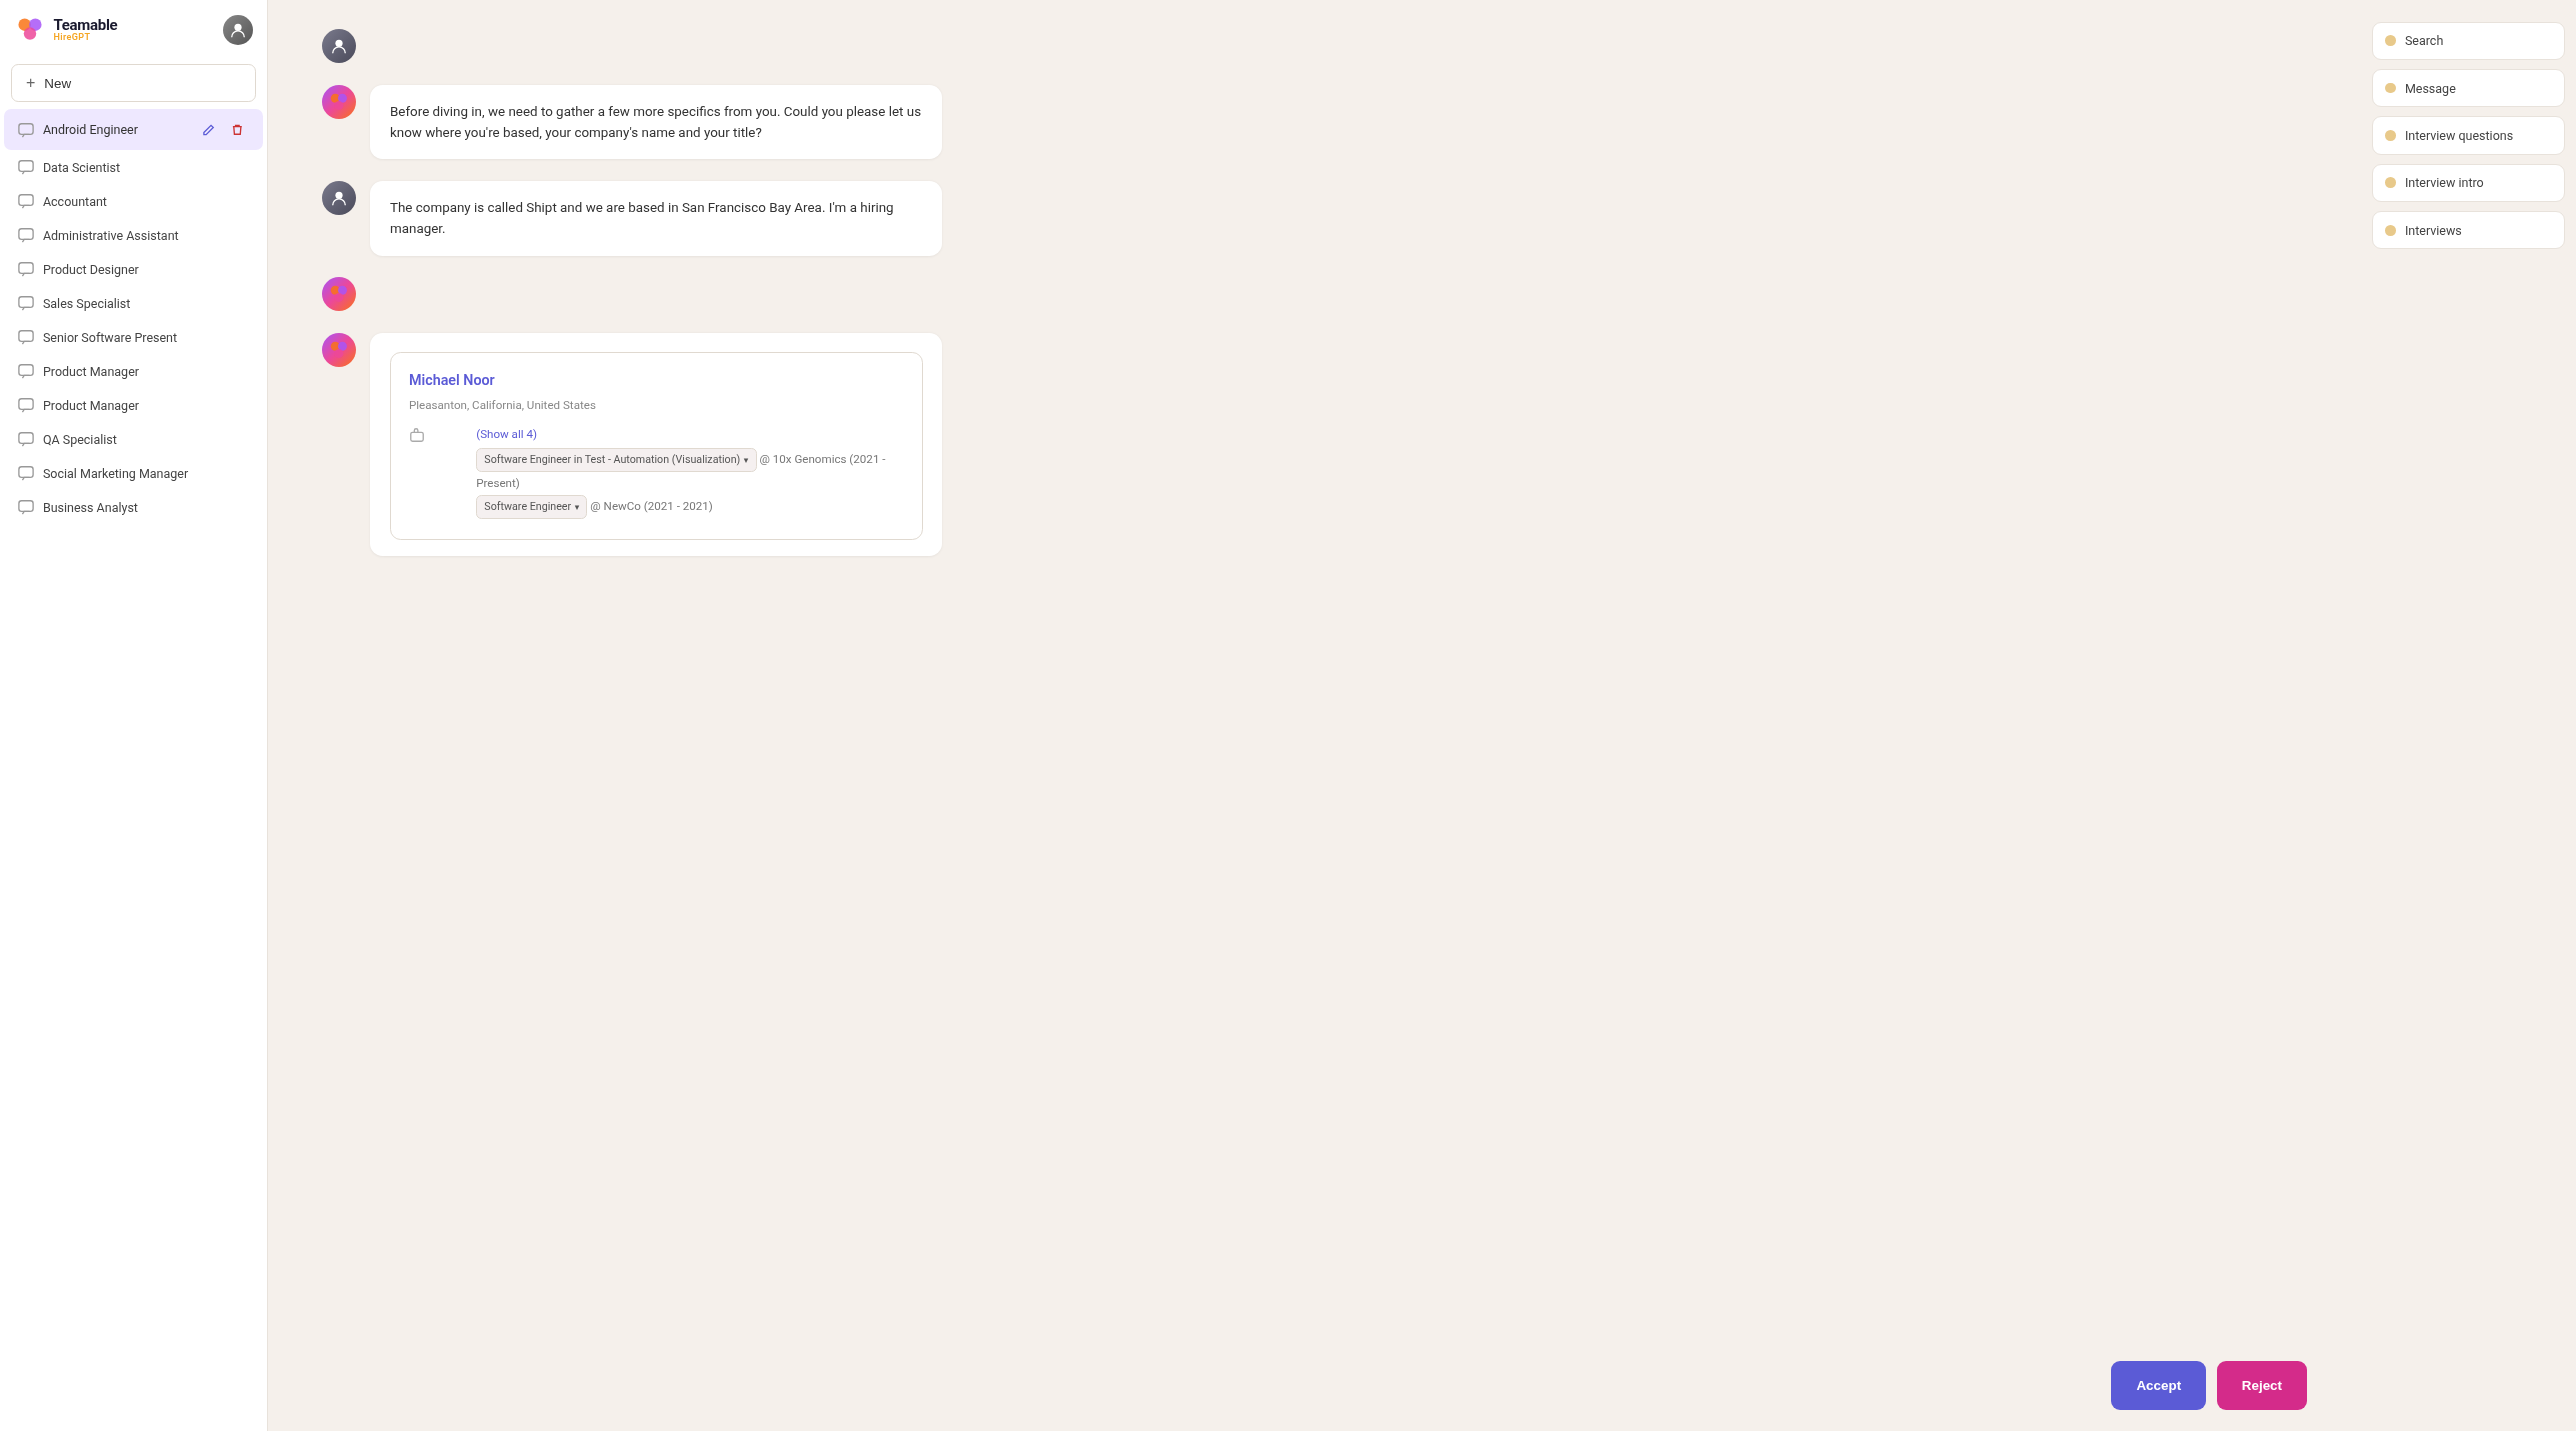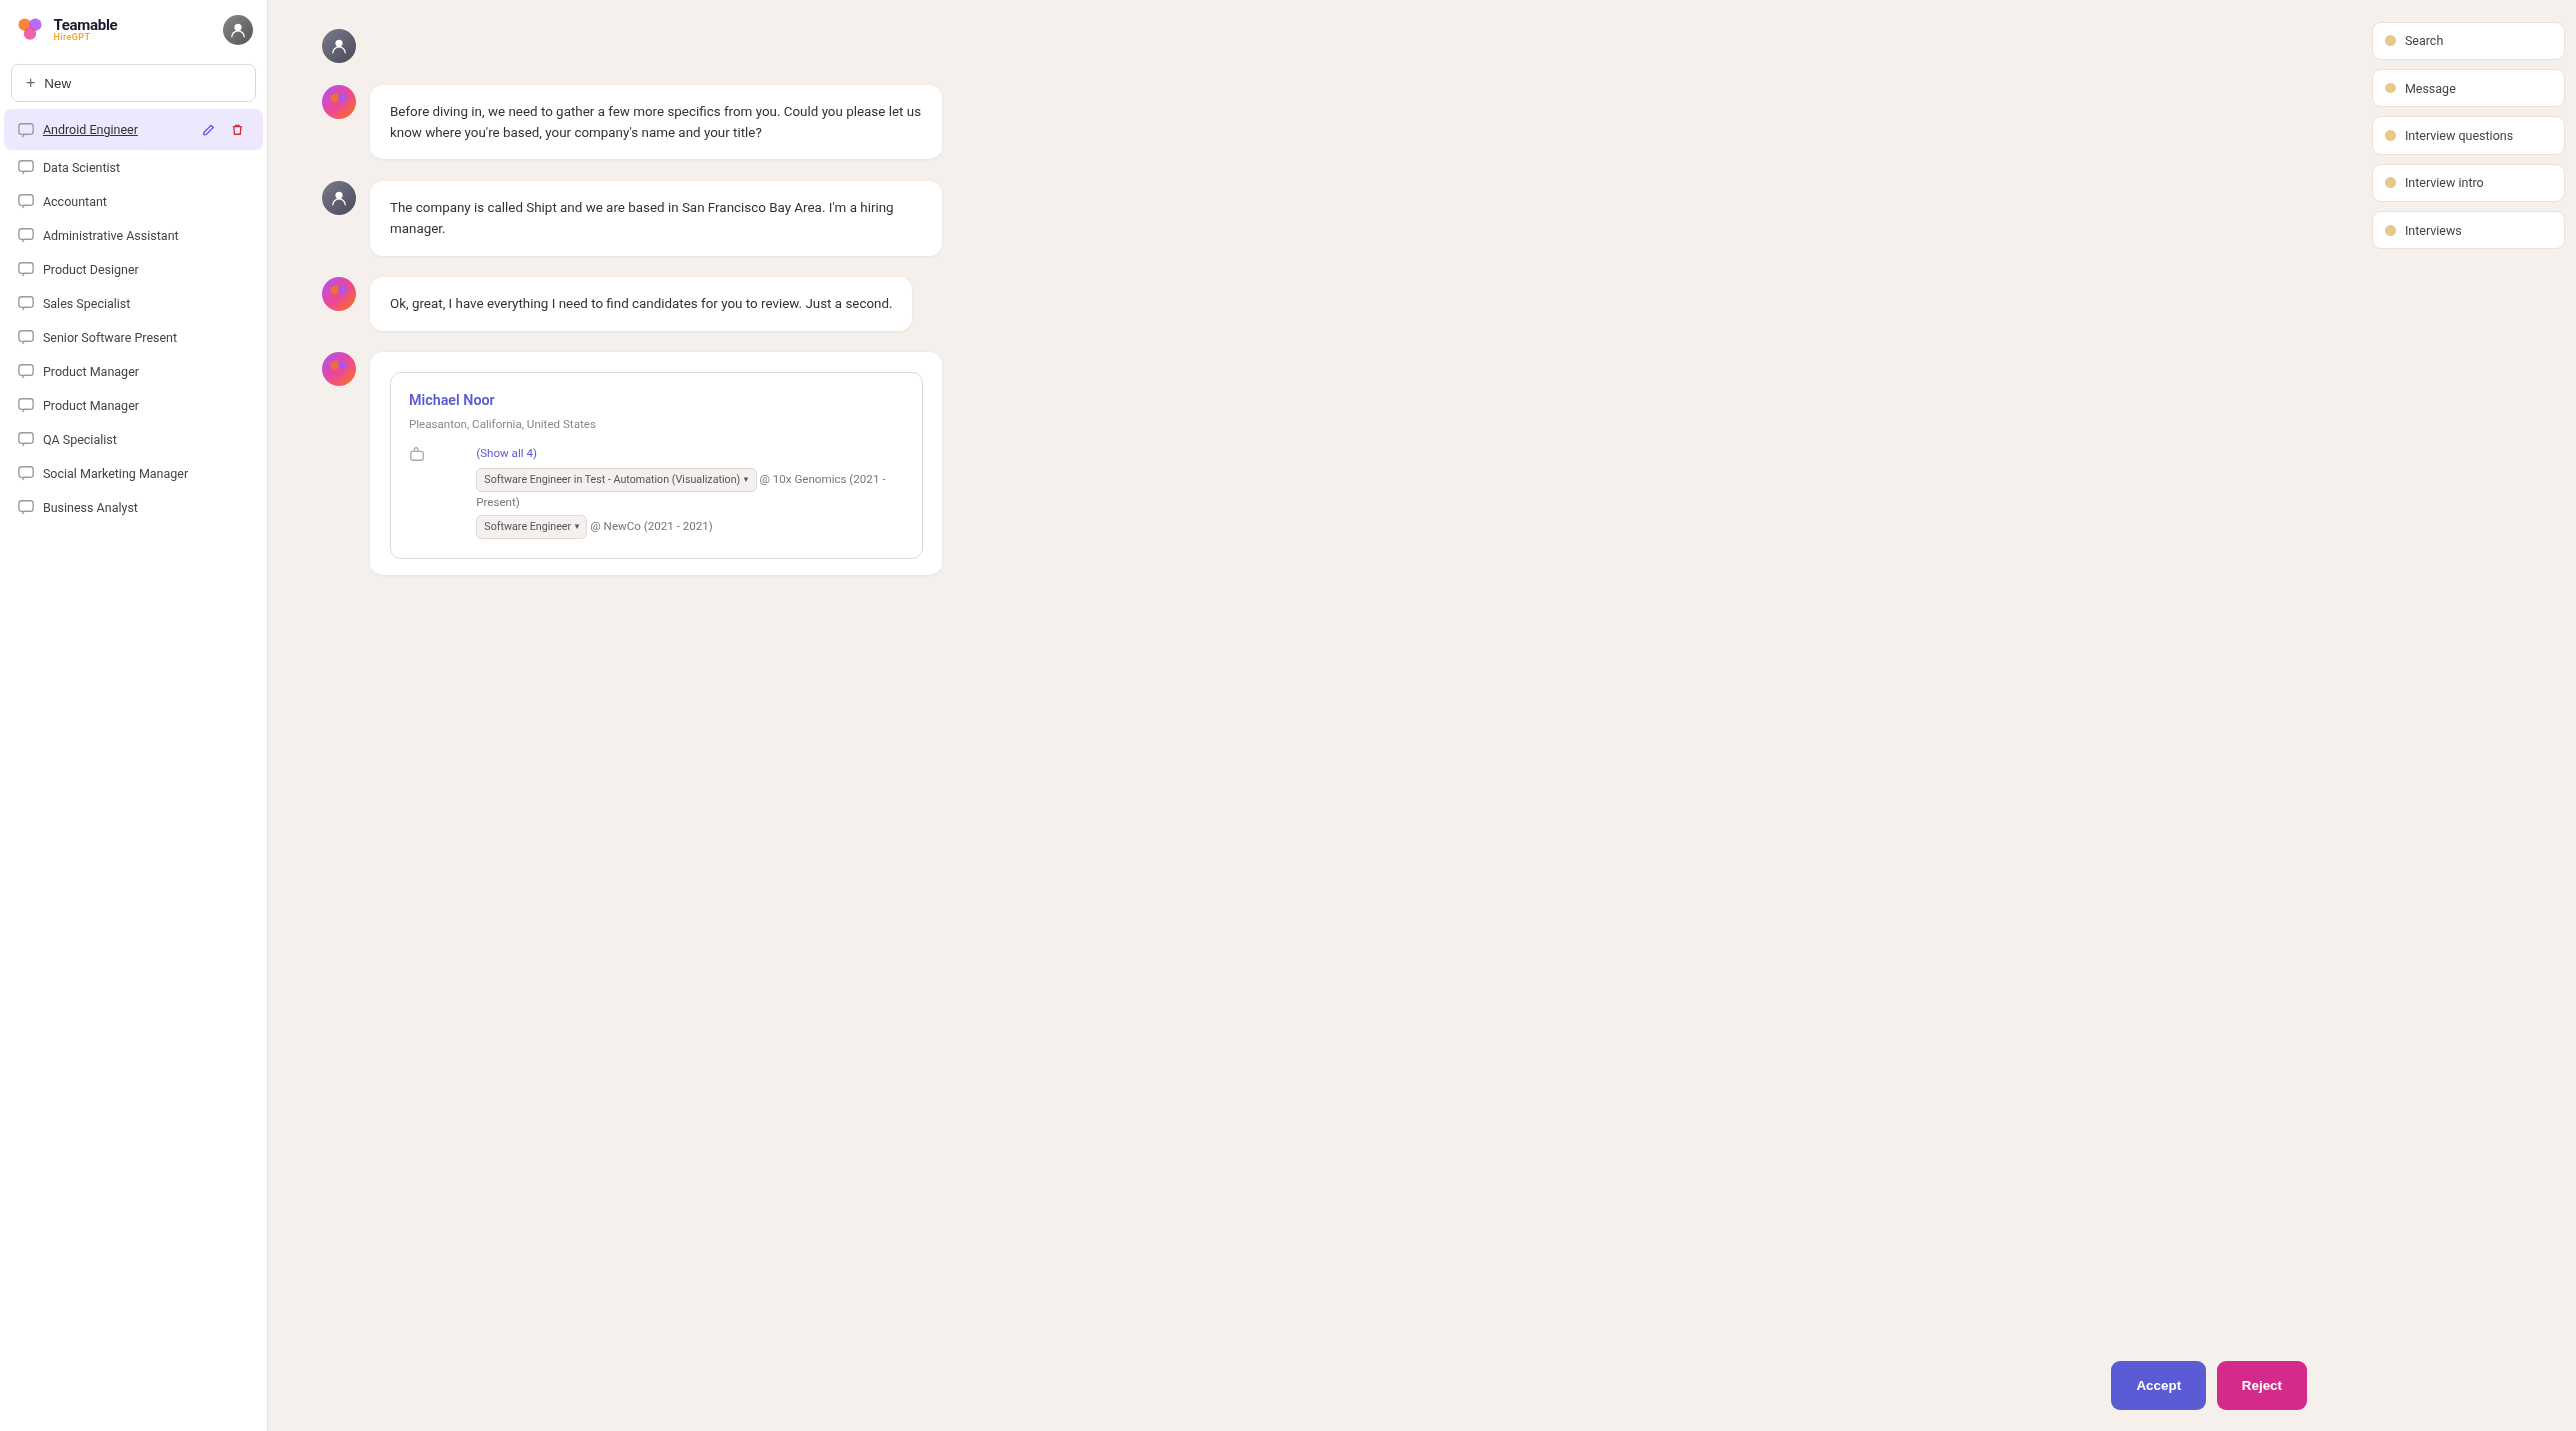--- a/index.html
+++ b/index.html
@@ -94,21 +94,20 @@
       margin: 0 3.6px;
       border-radius: 7.2px;
       cursor: pointer;
       font-size: 12.5px;
       color: #444;
       position: relative;
     }
     .sidebar-item.active {
       background: #eee8ff;
       color: #333;
-      text-decoration: underline;
     }
 
     .sidebar-item .item-icon {
       width: 16px;
       height: 16px;
       flex-shrink: 0;
       color: #999;
     }
 
     .sidebar-item .item-label {
@@ -483,21 +482,20 @@
           <div class="message-bubble">The company is called Shipt and we are based in San Francisco Bay Area. I'm a hiring manager.</div>
         </div>
         <div class="message-row">
           <div class="avatar-bot">
             <svg width="19.7" height="19.7" viewBox="0 0 22 22">
               <circle cx="7" cy="7" r="5" fill="#f97316" opacity="0.85"></circle>
               <circle cx="15" cy="7" r="5" fill="#a855f7" opacity="0.85"></circle>
               <circle cx="11" cy="15" r="5" fill="#ec4899" opacity="0.85"></circle>
             </svg>
           </div>
-          <div class="message-bubble">Ok, great, I have everything I need to find candidates for you to review. Just a second.</div>
         </div>
         <div class="message-row">
           <div class="avatar-bot">
             <svg width="19.7" height="19.7" viewBox="0 0 22 22">
               <circle cx="7" cy="7" r="5" fill="#f97316" opacity="0.85"></circle>
               <circle cx="15" cy="7" r="5" fill="#a855f7" opacity="0.85"></circle>
               <circle cx="11" cy="15" r="5" fill="#ec4899" opacity="0.85"></circle>
             </svg>
           </div>
           <div class="message-bubble">

